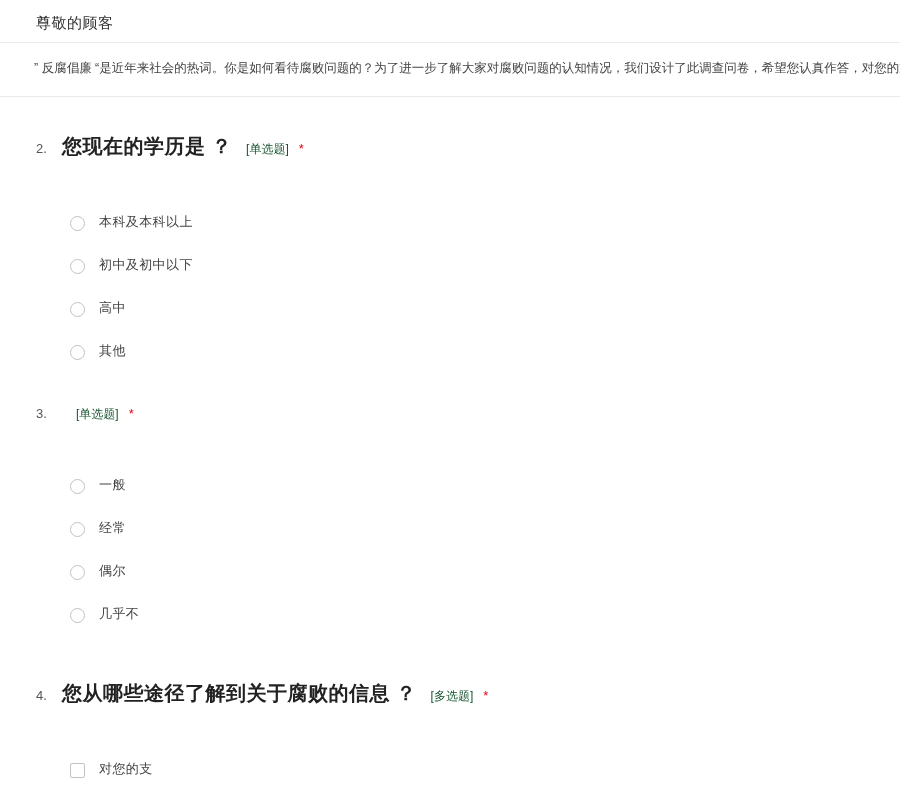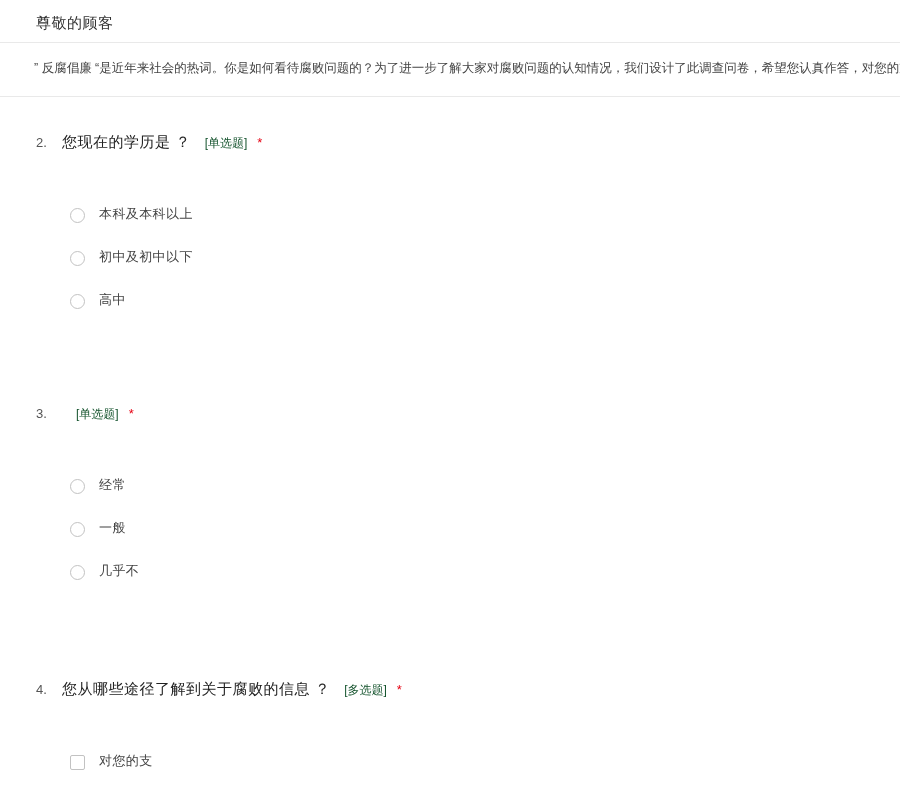--- a/index.html
+++ b/index.html
@@ -59,22 +59,22 @@
     align-items: baseline;
     padding-left: 36px;
   }
   .q-num {
     width: 26px;
     font-size: 13px;
     color: #555;
     flex: none;
   }
   .q-text {
-    font-size: 15px;
-    font-weight: normal;
+    font-size: 20px;
+    font-weight: bold;
     color: #222;
     letter-spacing: 0.5px;
   }
   .q-type {
     font-size: 12px;
     color: #14532d;
     margin-left: 14px;
     font-weight: normal;
   }
   .q-required {
@@ -140,37 +140,45 @@
         <span class="option-label">本科及本科以上</span>
       </div>
       <div class="option">
         <span class="radio-box"></span>
         <span class="option-label">初中及初中以下</span>
       </div>
       <div class="option">
         <span class="radio-box"></span>
         <span class="option-label">高中</span>
       </div>
+      <div class="option">
+        <span class="radio-box"></span>
+        <span class="option-label">其他</span>
+      </div>
     </div>
   </div>
 
   <div class="question" style="top:406px;">
     <div class="q-head">
       <span class="q-num">3.</span>
       <span class="q-type">[单选题]</span>
       <span class="q-required">*</span>
     </div>
     <div class="options">
       <div class="option">
         <span class="radio-box"></span>
+        <span class="option-label">一般</span>
+      </div>
+      <div class="option">
+        <span class="radio-box"></span>
         <span class="option-label">经常</span>
       </div>
       <div class="option">
         <span class="radio-box"></span>
-        <span class="option-label">一般</span>
+        <span class="option-label">偶尔</span>
       </div>
       <div class="option">
         <span class="radio-box"></span>
         <span class="option-label">几乎不</span>
       </div>
     </div>
   </div>
 
   <div class="question" style="top:680px;">
     <div class="q-head">

